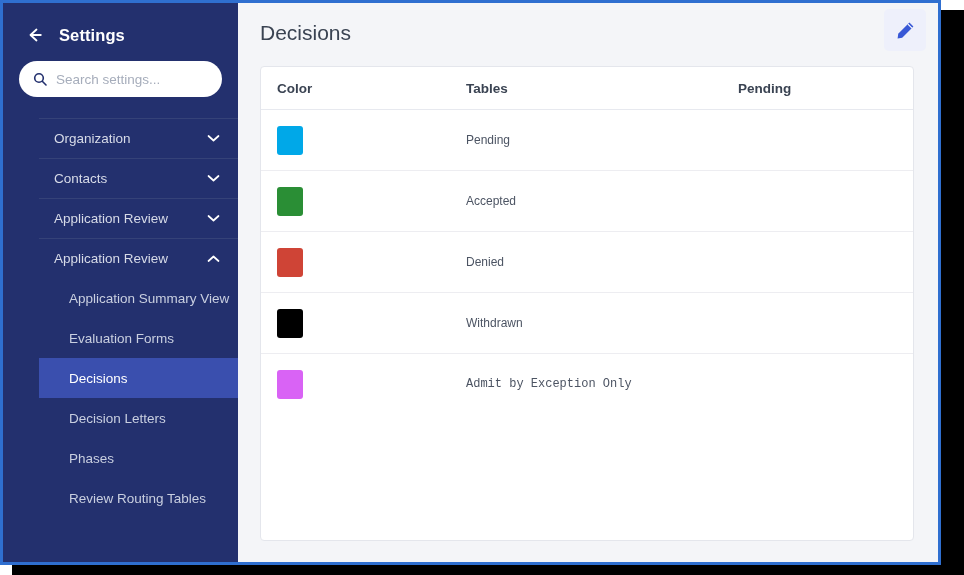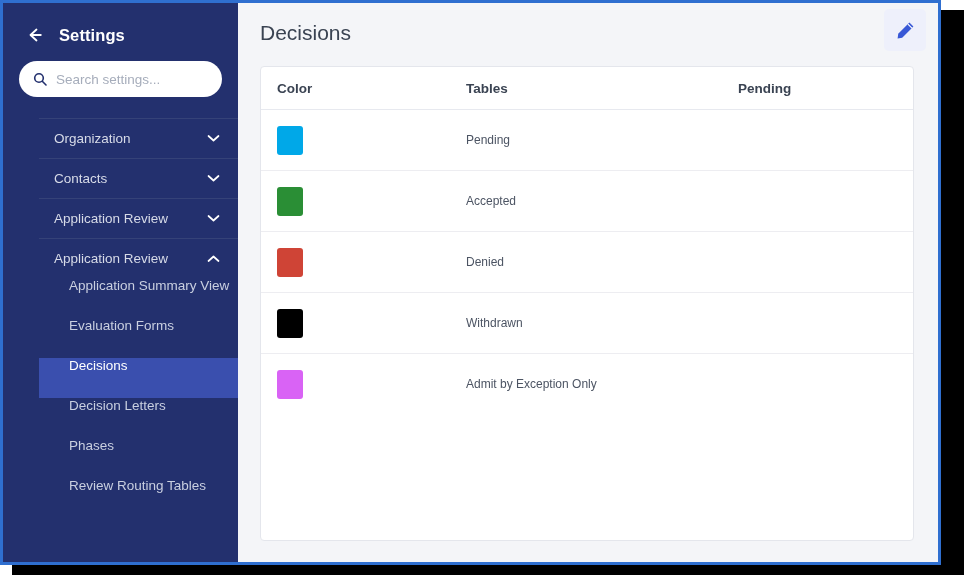--- a/index.html
+++ b/index.html
@@ -118,20 +118,21 @@
   .nav-group:last-of-type { border-bottom: 1px solid #354278; }
   .nav-group-label {
     color: #d7dbe8;
     font-size: 13.5px;
   }
   .chev { width: 13px; height: 9px; display: block; flex: none; }
 
   .nav-sub {
     height: 40px;
     display: flex;
+    align-items: center;
     padding-left: 30px;
     cursor: pointer;
   }
   .nav-sub-label {
     color: #c9cfe0;
     font-size: 13.5px;
   }
   .nav-sub.active { background: #3a4fae; }
   .nav-sub.active .nav-sub-label { color: #ffffff; }
 
@@ -194,21 +195,21 @@
   .col-label { width: 272px; }
   .col-conf  { width: auto; }
 
   .tbl td {
     border-bottom: 1px solid #ededf1;
     height: 61px;
     vertical-align: middle;
     font-size: 12px;
     color: #4c5463;
   }
-  .tbl tr:last-child td { border-bottom: none; }
+  .tbl tr:last-child td { border-bottom: none; font-family: Liberation Mono, monospace; }
 
   .swatch-cell { padding-left: 16px; }
   .swatch {
     width: 26px;
     height: 29px;
     border-radius: 3px;
     display: block;
   }
 </style>
 </head>

